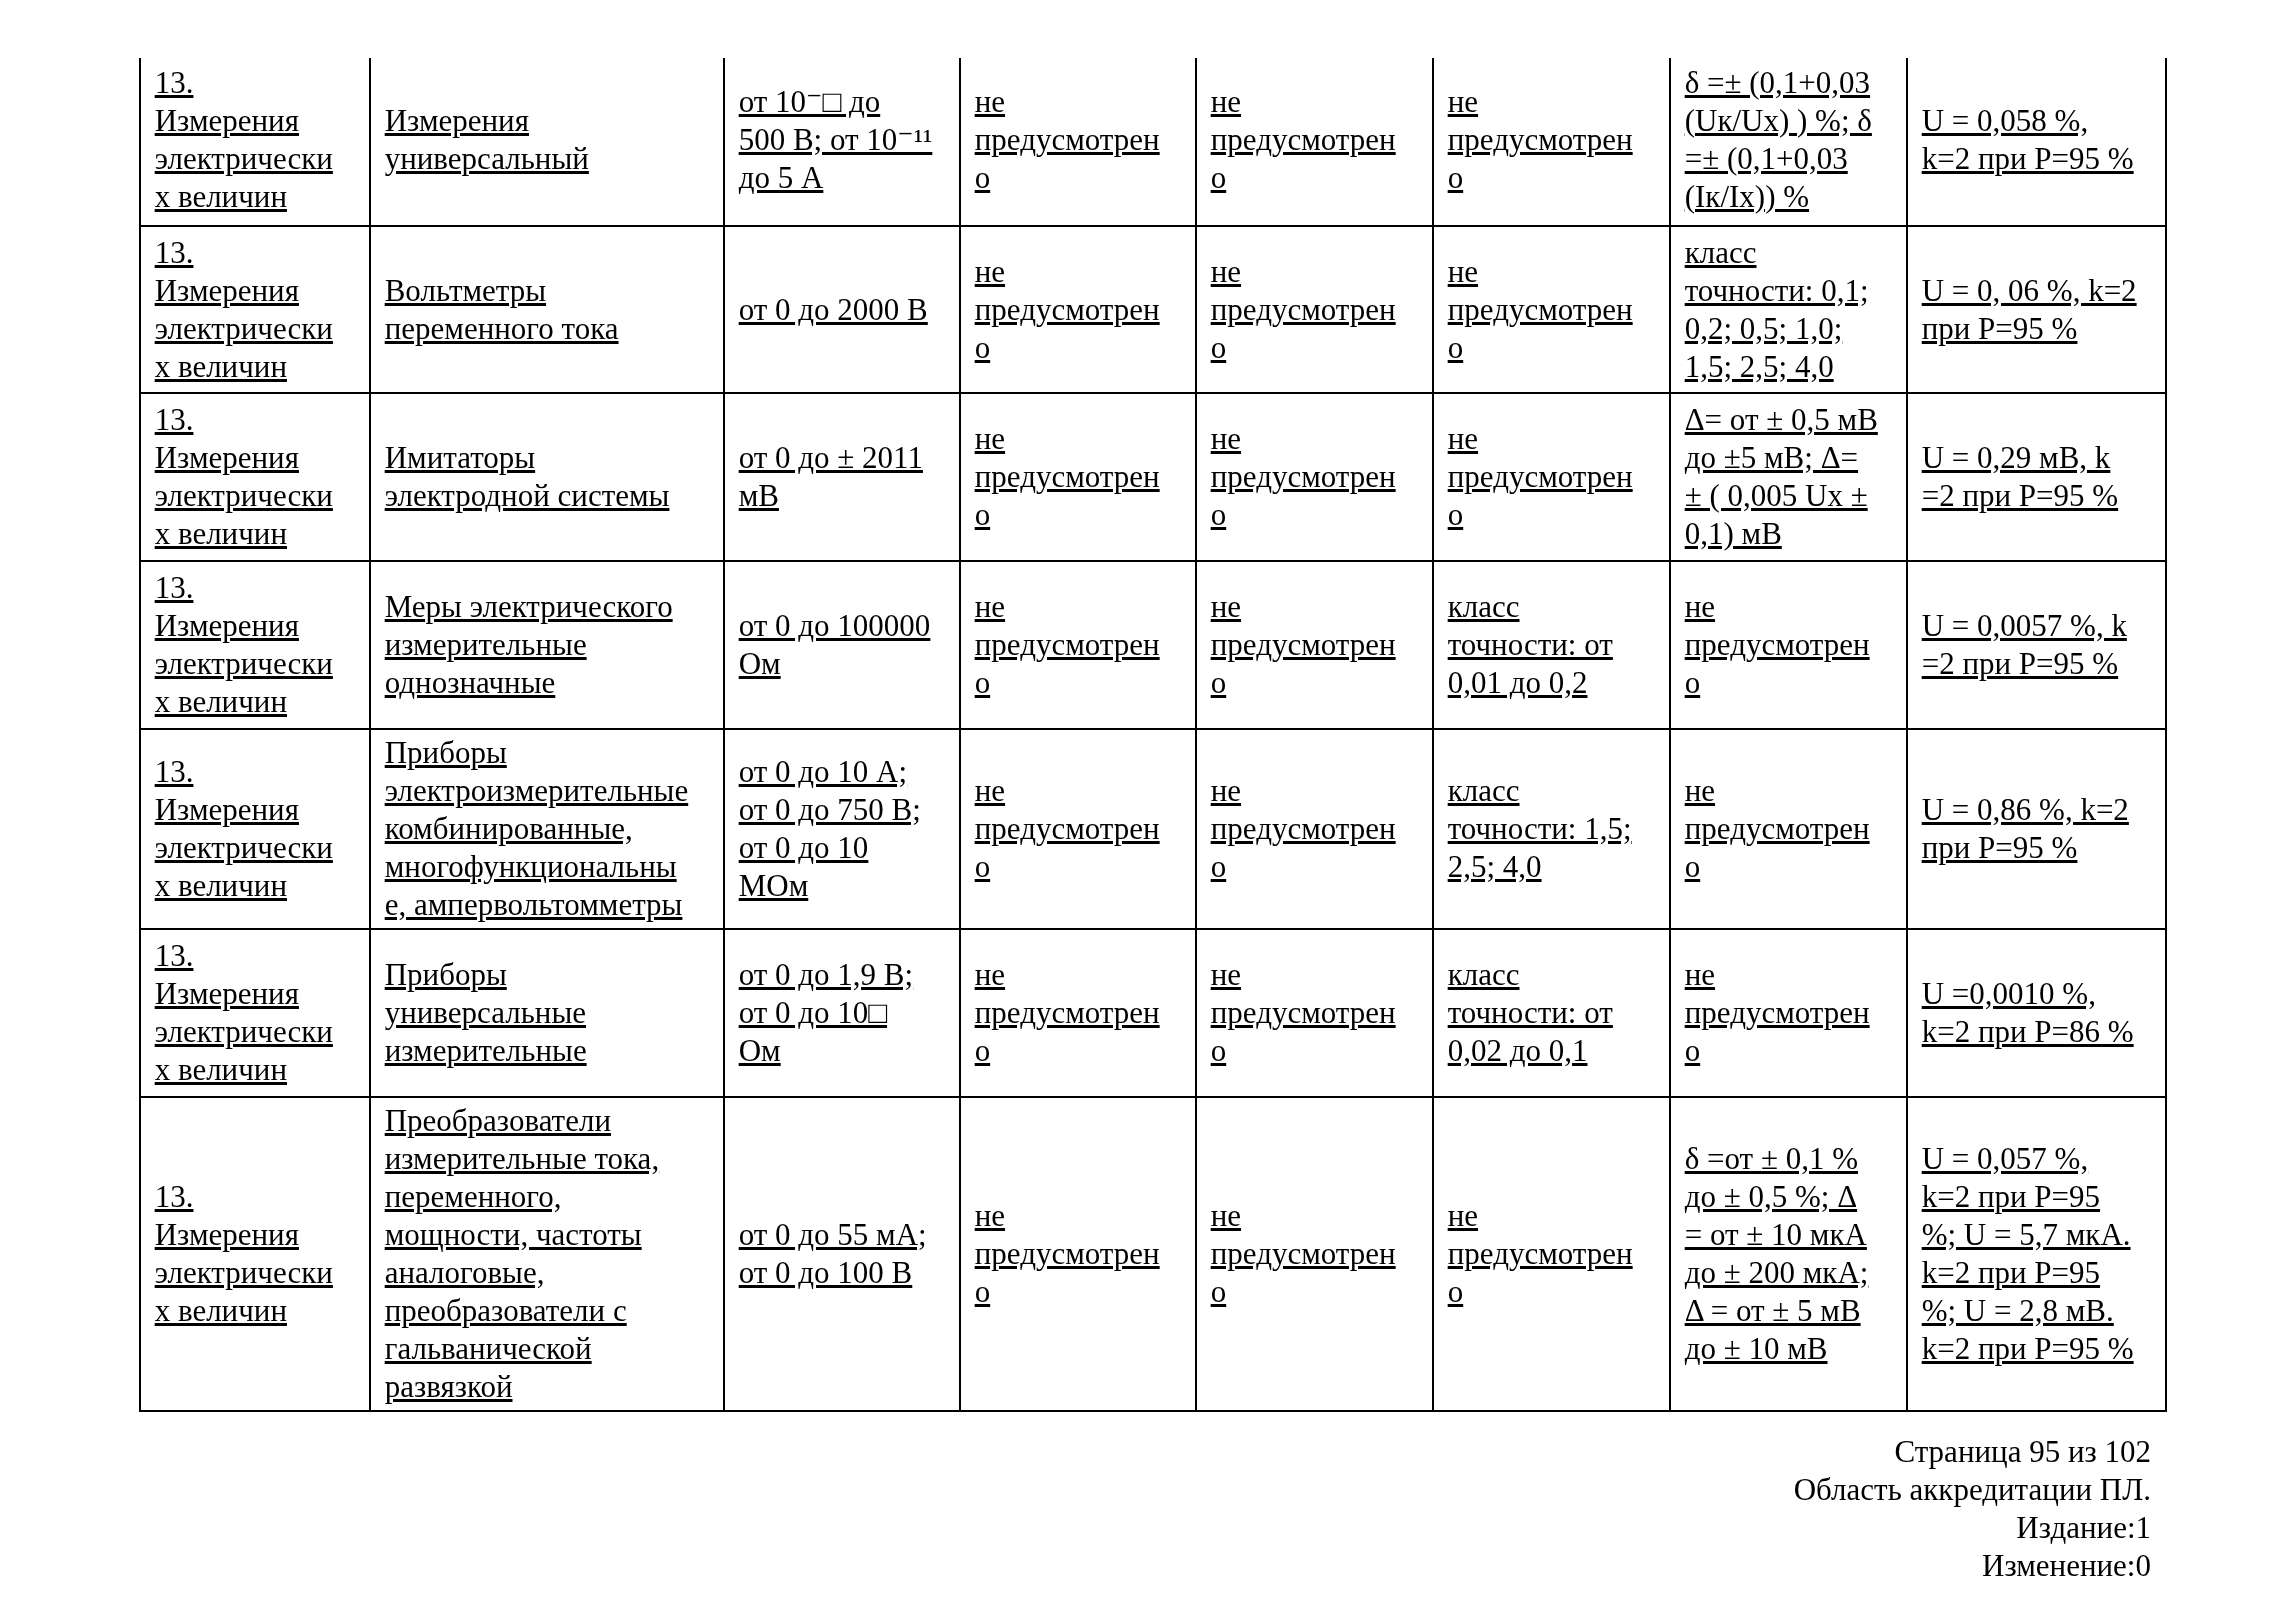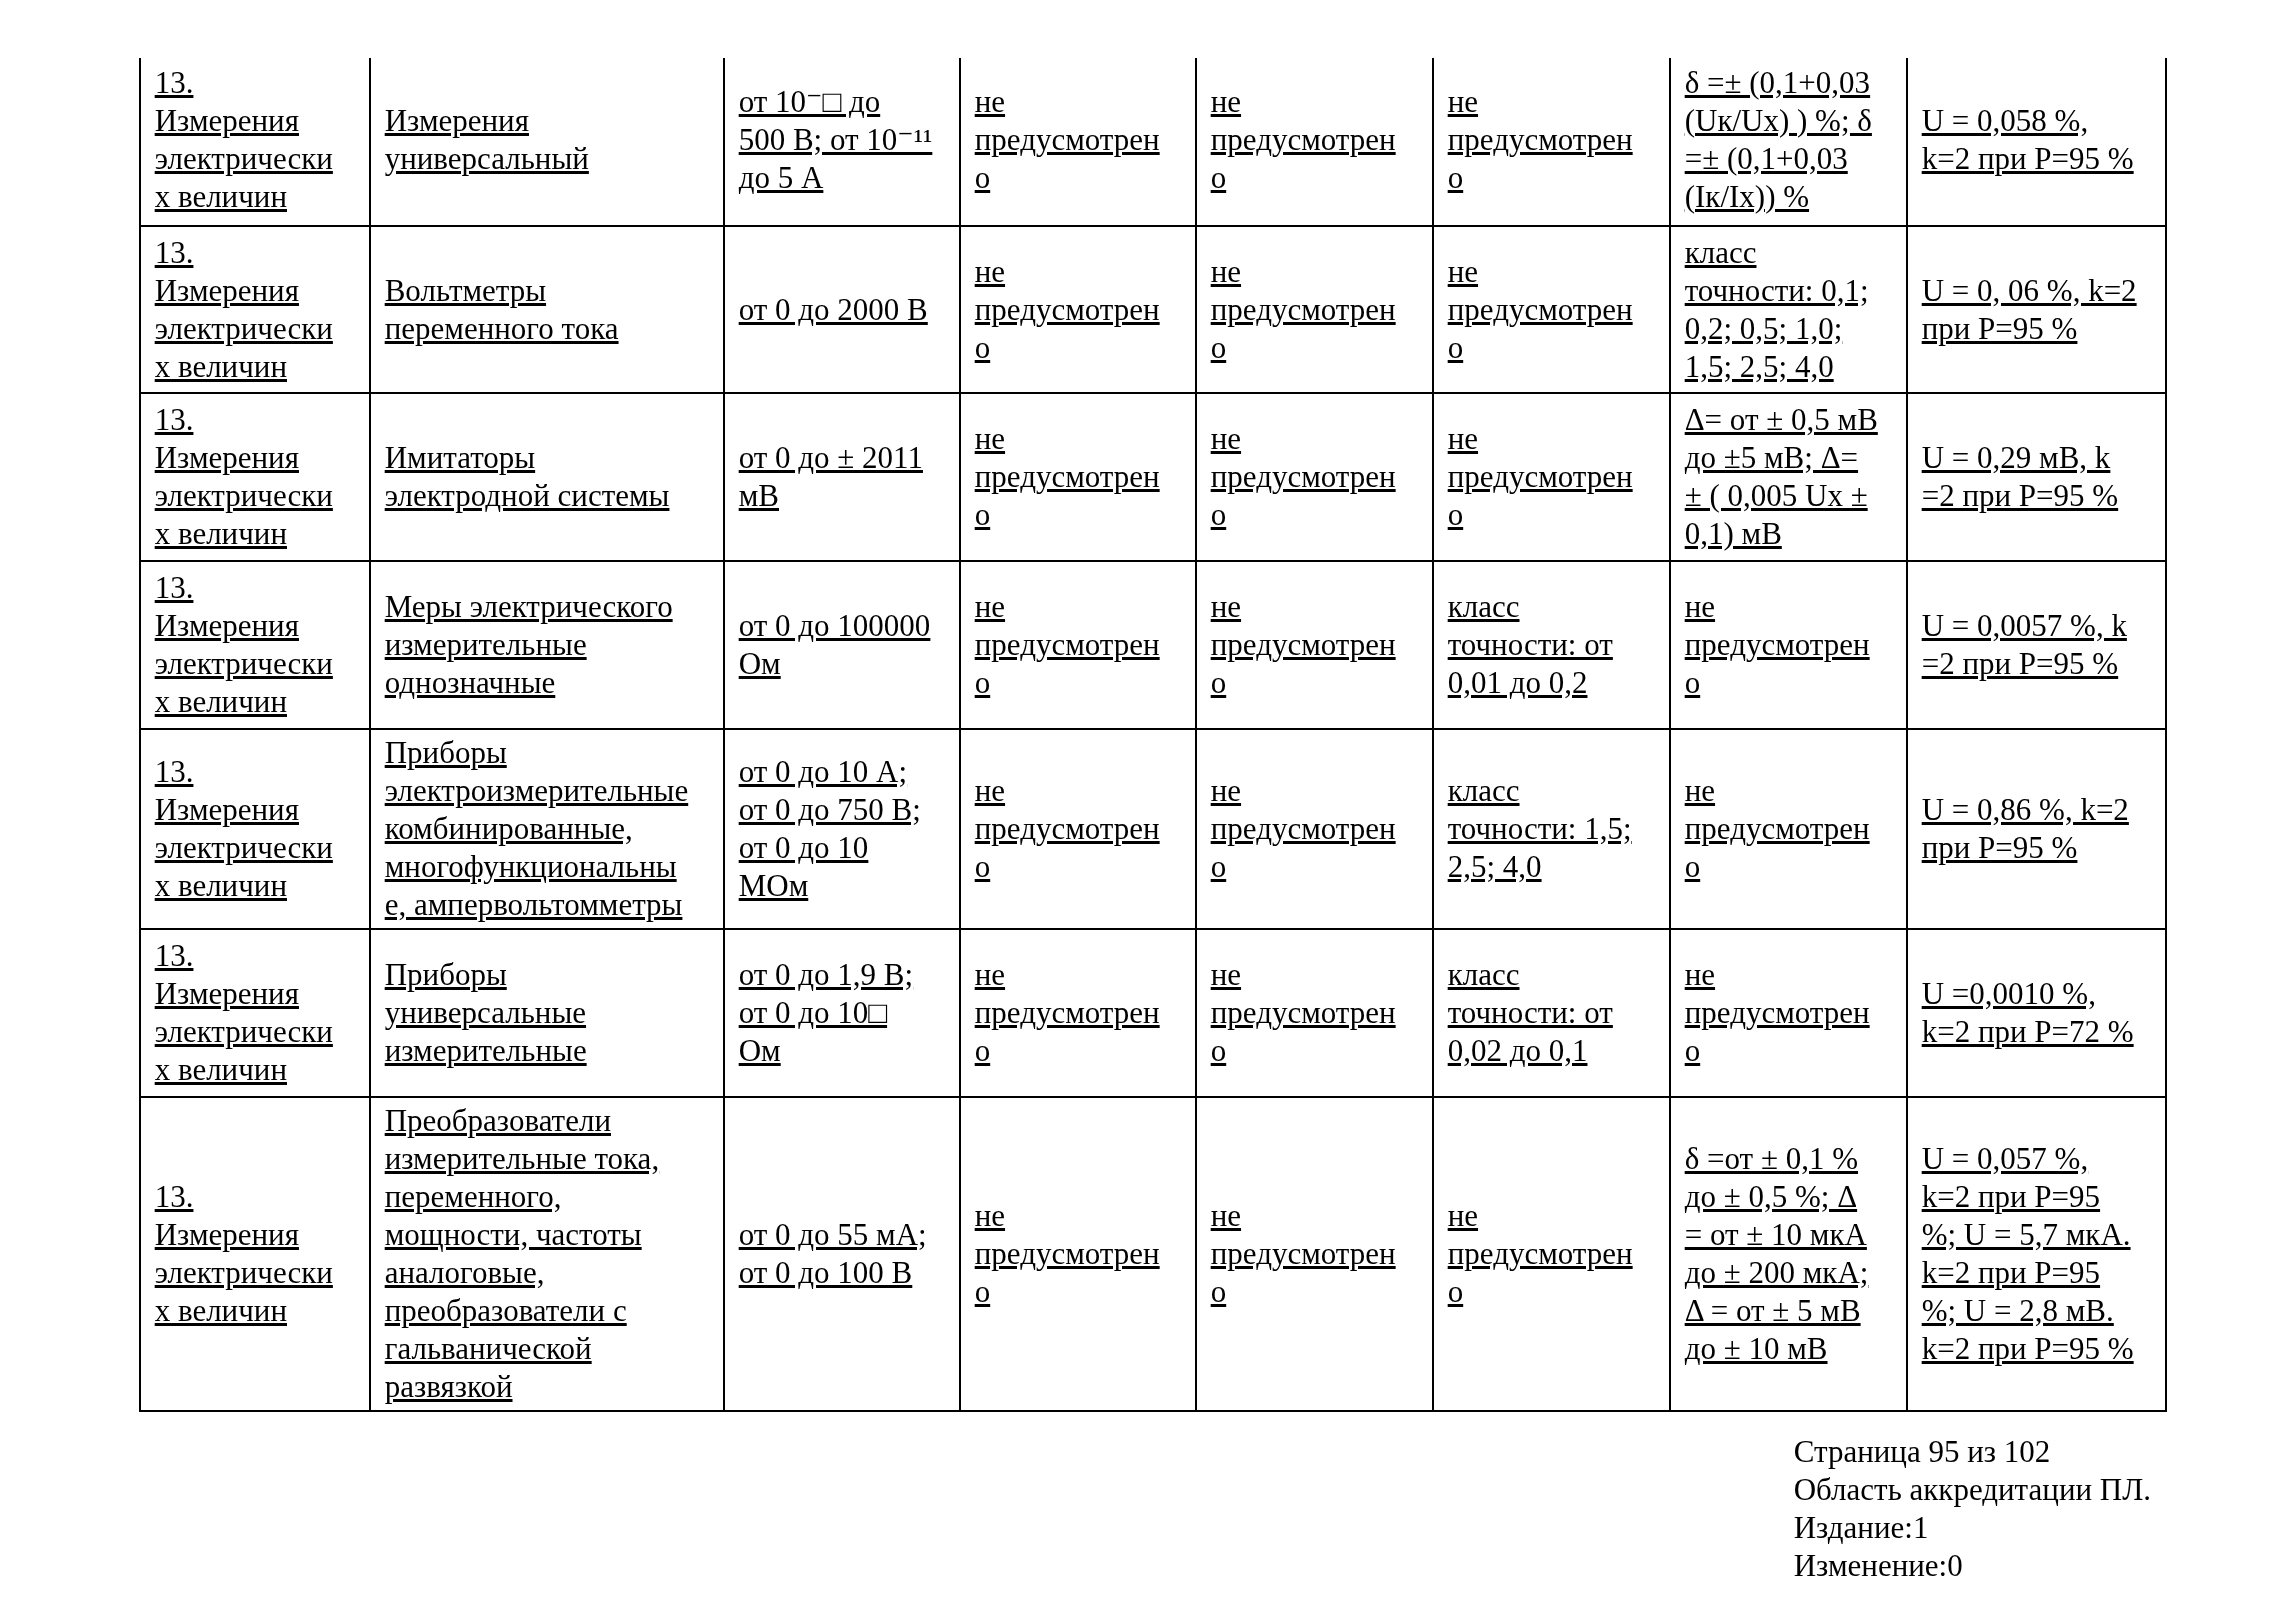--- a/index.html
+++ b/index.html
@@ -50,20 +50,21 @@
     col.c4 { width: 236px; }
     col.c5 { width: 237px; }
     col.c6 { width: 237px; }
     col.c7 { width: 237px; }
     col.c8 { width: 259px; }
 
     .footer {
       position: absolute;
       right: 142px;
       top: 1433px;
+      text-align: right;
       font-size: 31px;
       line-height: 38px;
     }
     .footer div { white-space: nowrap; }
   </style>
 </head>
 <body>
 
 <table class="page-table">
   <colgroup>
@@ -223,21 +224,21 @@
       <td>не
 предусмотрен
 о</td>
       <td>класс
 точности: от
 0,02 до 0,1</td>
       <td>не
 предусмотрен
 о</td>
       <td>U =0,0010 %,
-k=2 при P=72 %</td>
+k=2 при P=86 %</td>
     </tr>
     <tr class="r6">
       <td>13.
 Измерения
 электрически
 х величин</td>
       <td>Преобразователи
 измерительные тока,
 переменного,
 мощности, частоты

